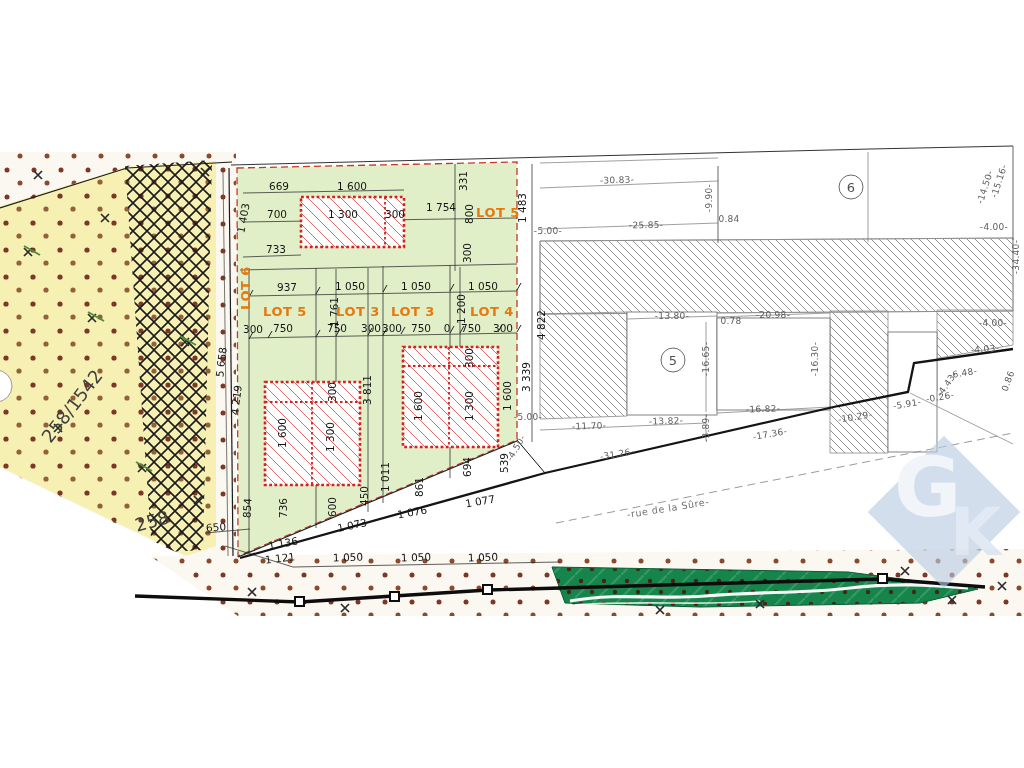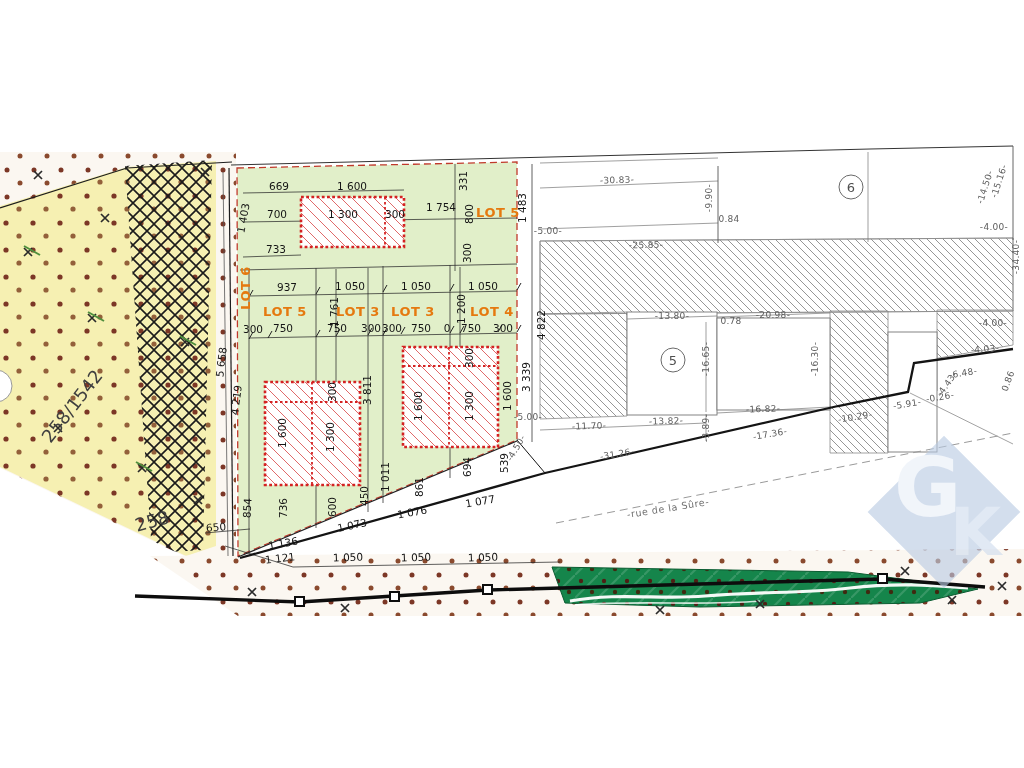--- a/index.html
+++ b/index.html
@@ -257,21 +257,21 @@
       <span class="ann a-dim" style="left: 483px; top: 557px; transform: translate(-50%, -50%) rotate(-2deg);">1 050</span>
       <span class="ann a-lot" style="left: 285px; top: 311px; transform: translate(-50%, -50%) rotate(0deg);">LOT 5</span>
       <span class="ann a-lot" style="left: 358px; top: 311px; transform: translate(-50%, -50%) rotate(0deg);">LOT 3</span>
       <span class="ann a-lot" style="left: 413px; top: 311px; transform: translate(-50%, -50%) rotate(0deg);">LOT 3</span>
       <span class="ann a-lot" style="left: 492px; top: 311px; transform: translate(-50%, -50%) rotate(0deg);">LOT 4</span>
       <span class="ann a-lot" style="left: 498px; top: 212px; transform: translate(-50%, -50%) rotate(0deg);">LOT 5</span>
       <span class="ann a-lot" style="left: 245px; top: 288px; transform: translate(-50%, -50%) rotate(-90deg);">LOT 6</span>
       <span class="ann a-gray" style="left: 617px; top: 180px; transform: translate(-50%, -50%) rotate(-2deg);">-30.83-</span>
       <span class="ann a-gray" style="left: 709px; top: 198px; transform: translate(-50%, -50%) rotate(-90deg);">-9.90-</span>
       <span class="ann a-gray" style="left: 729px; top: 219px; transform: translate(-50%, -50%) rotate(0deg);">0.84</span>
-      <span class="ann a-gray" style="left: 646px; top: 225px; transform: translate(-50%, -50%) rotate(-1deg); margin-top: 20px;">-25.85-</span>
+      <span class="ann a-gray" style="left: 646px; top: 225px; transform: translate(-50%, -50%) rotate(-1deg);">-25.85-</span>
       <span class="ann a-gray" style="left: 999px; top: 181px; transform: translate(-50%, -50%) rotate(-72deg);">-15.16-</span>
       <span class="ann a-gray" style="left: 985px; top: 187px; transform: translate(-50%, -50%) rotate(-72deg);">-14.50-</span>
       <span class="ann a-gray" style="left: 994px; top: 227px; transform: translate(-50%, -50%) rotate(0deg);">-4.00-</span>
       <span class="ann a-gray" style="left: 1016px; top: 257px; transform: translate(-50%, -50%) rotate(-90deg);">-34.40-</span>
       <span class="ann a-gray" style="left: 993px; top: 323px; transform: translate(-50%, -50%) rotate(0deg);">-4.00-</span>
       <span class="ann a-gray" style="left: 672px; top: 316px; transform: translate(-50%, -50%) rotate(0deg);">-13.80-</span>
       <span class="ann a-gray" style="left: 731px; top: 321px; transform: translate(-50%, -50%) rotate(0deg);">0.78</span>
       <span class="ann a-gray" style="left: 773px; top: 315px; transform: translate(-50%, -50%) rotate(0deg);">-20.98-</span>
       <span class="ann a-gray" style="left: 706px; top: 359px; transform: translate(-50%, -50%) rotate(-90deg);">-16.65-</span>
       <span class="ann a-gray" style="left: 815px; top: 359px; transform: translate(-50%, -50%) rotate(-90deg);">-16.30-</span>

